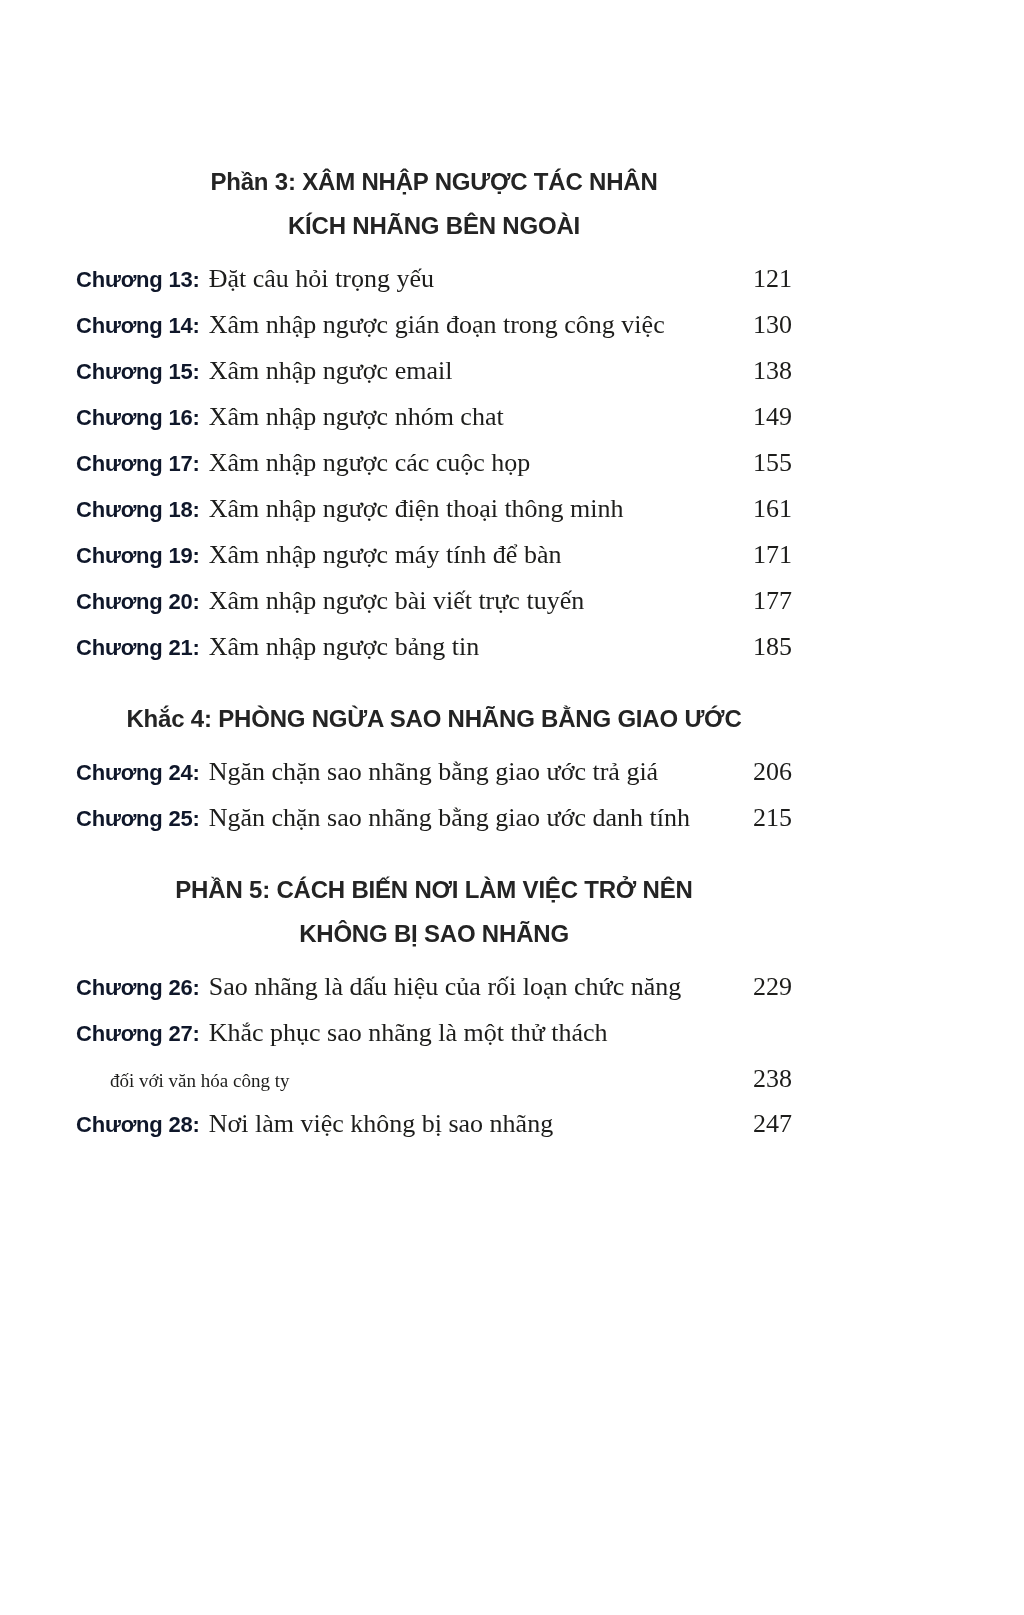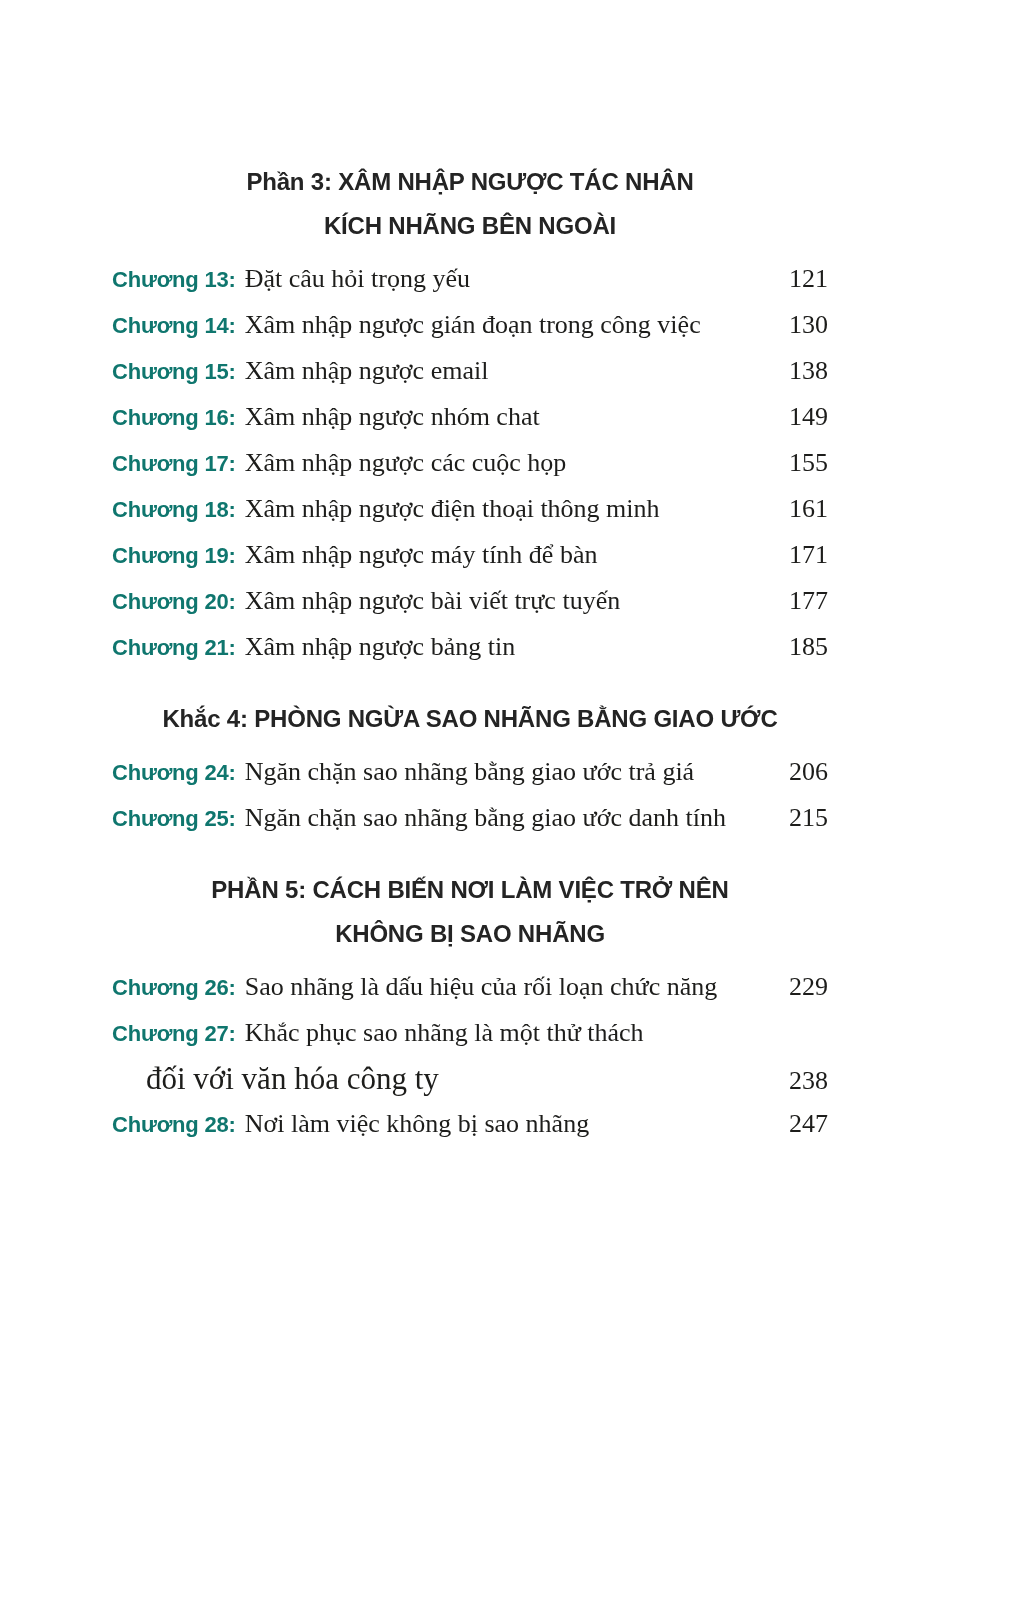--- a/index.html
+++ b/index.html
@@ -10,21 +10,21 @@
   }
   body {
     width: 1024px;
     height: 1615px;
     font-family: "Liberation Serif", serif;
     color: #1d1d1b;
     overflow: hidden;
   }
   .content {
     width: 716px;
-    margin-left: 112px;
+    margin-left: 76px;
     padding-top: 160px;
   }
   .toc-section { margin-top: 0; }
   .toc-section + .toc-section { margin-top: 26px; }
   .heading {
     text-align: center;
     font-family: "Liberation Sans", sans-serif;
     font-weight: 700;
     font-size: 24px;
     line-height: 44px;
@@ -36,27 +36,27 @@
     display: flex;
     align-items: baseline;
     line-height: 43px;
     white-space: nowrap;
   }
   .entry-text { flex: 1 1 auto; min-width: 0; }
   .ch-label {
     font-family: "Liberation Sans", sans-serif;
     font-weight: 700;
     font-size: 22px;
-    color: #0f766e;
+    color: #0f172a;
     margin-right: 9px;
     letter-spacing: -0.2px;
   }
   .ch-title { font-size: 26px; }
   .page-num { font-size: 26px; margin-left: 10px; text-align: right; }
-  .entry-cont .entry-text { padding-left: 34px; font-size: 31px; }
+  .entry-cont .entry-text { padding-left: 34px; font-size: 19px; }
 </style>
 </head>
 <body>
 
 <div class="content">
 
   <section class="toc-section">
     <div class="heading">
       <div class="heading-line">Phần 3: XÂM NHẬP NGƯỢC TÁC NHÂN</div>
       <div class="heading-line">KÍCH NHÃNG BÊN NGOÀI</div>

